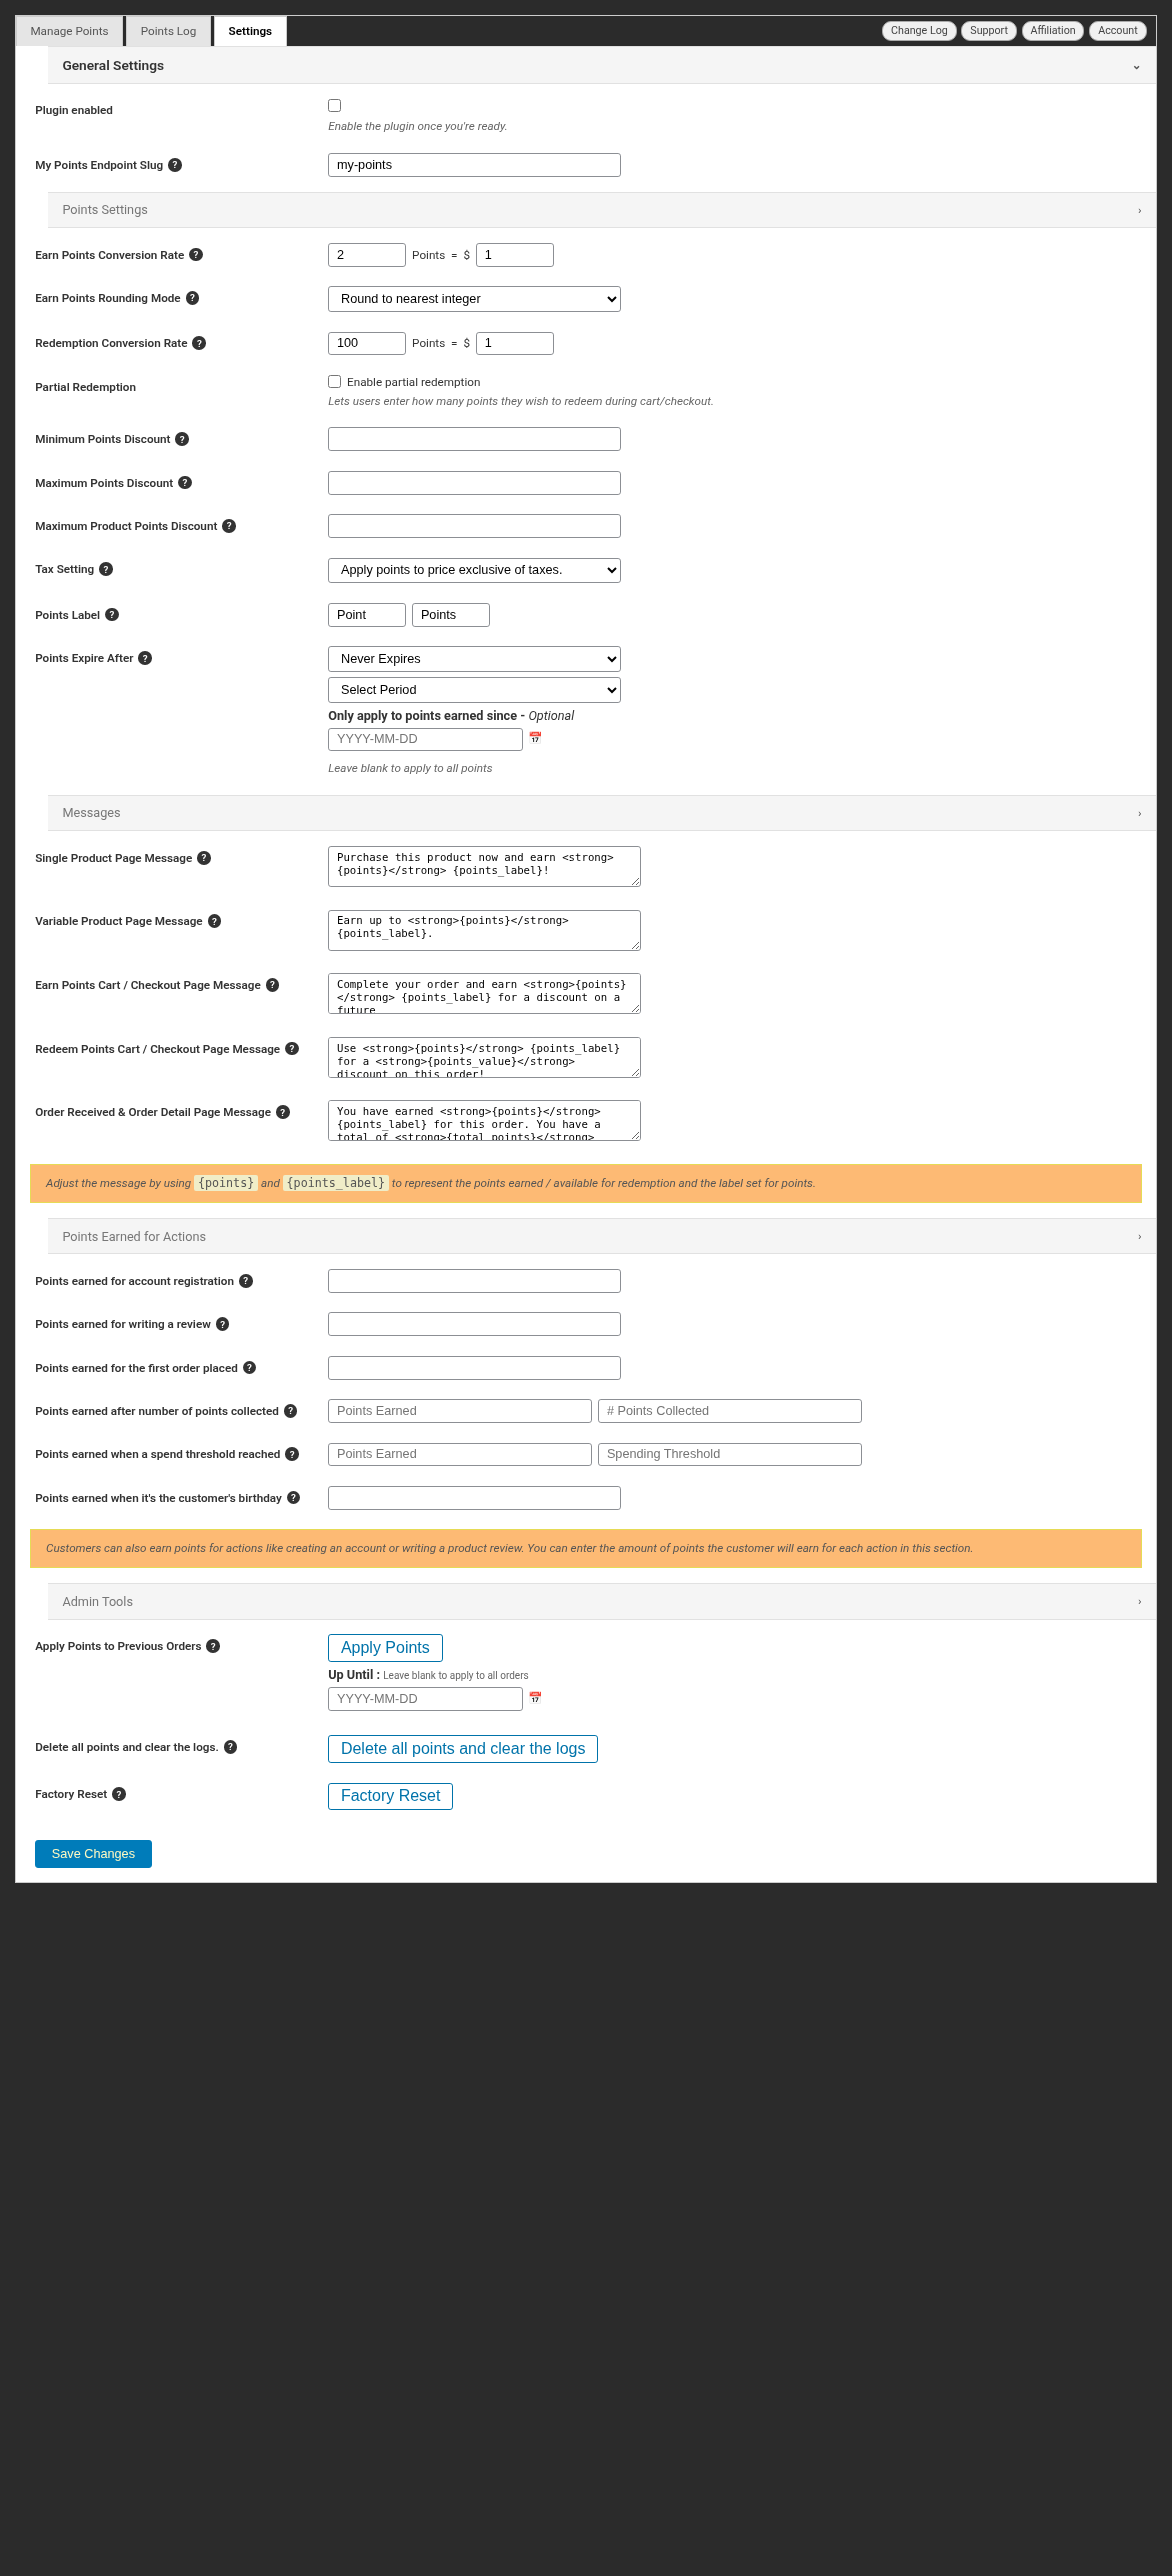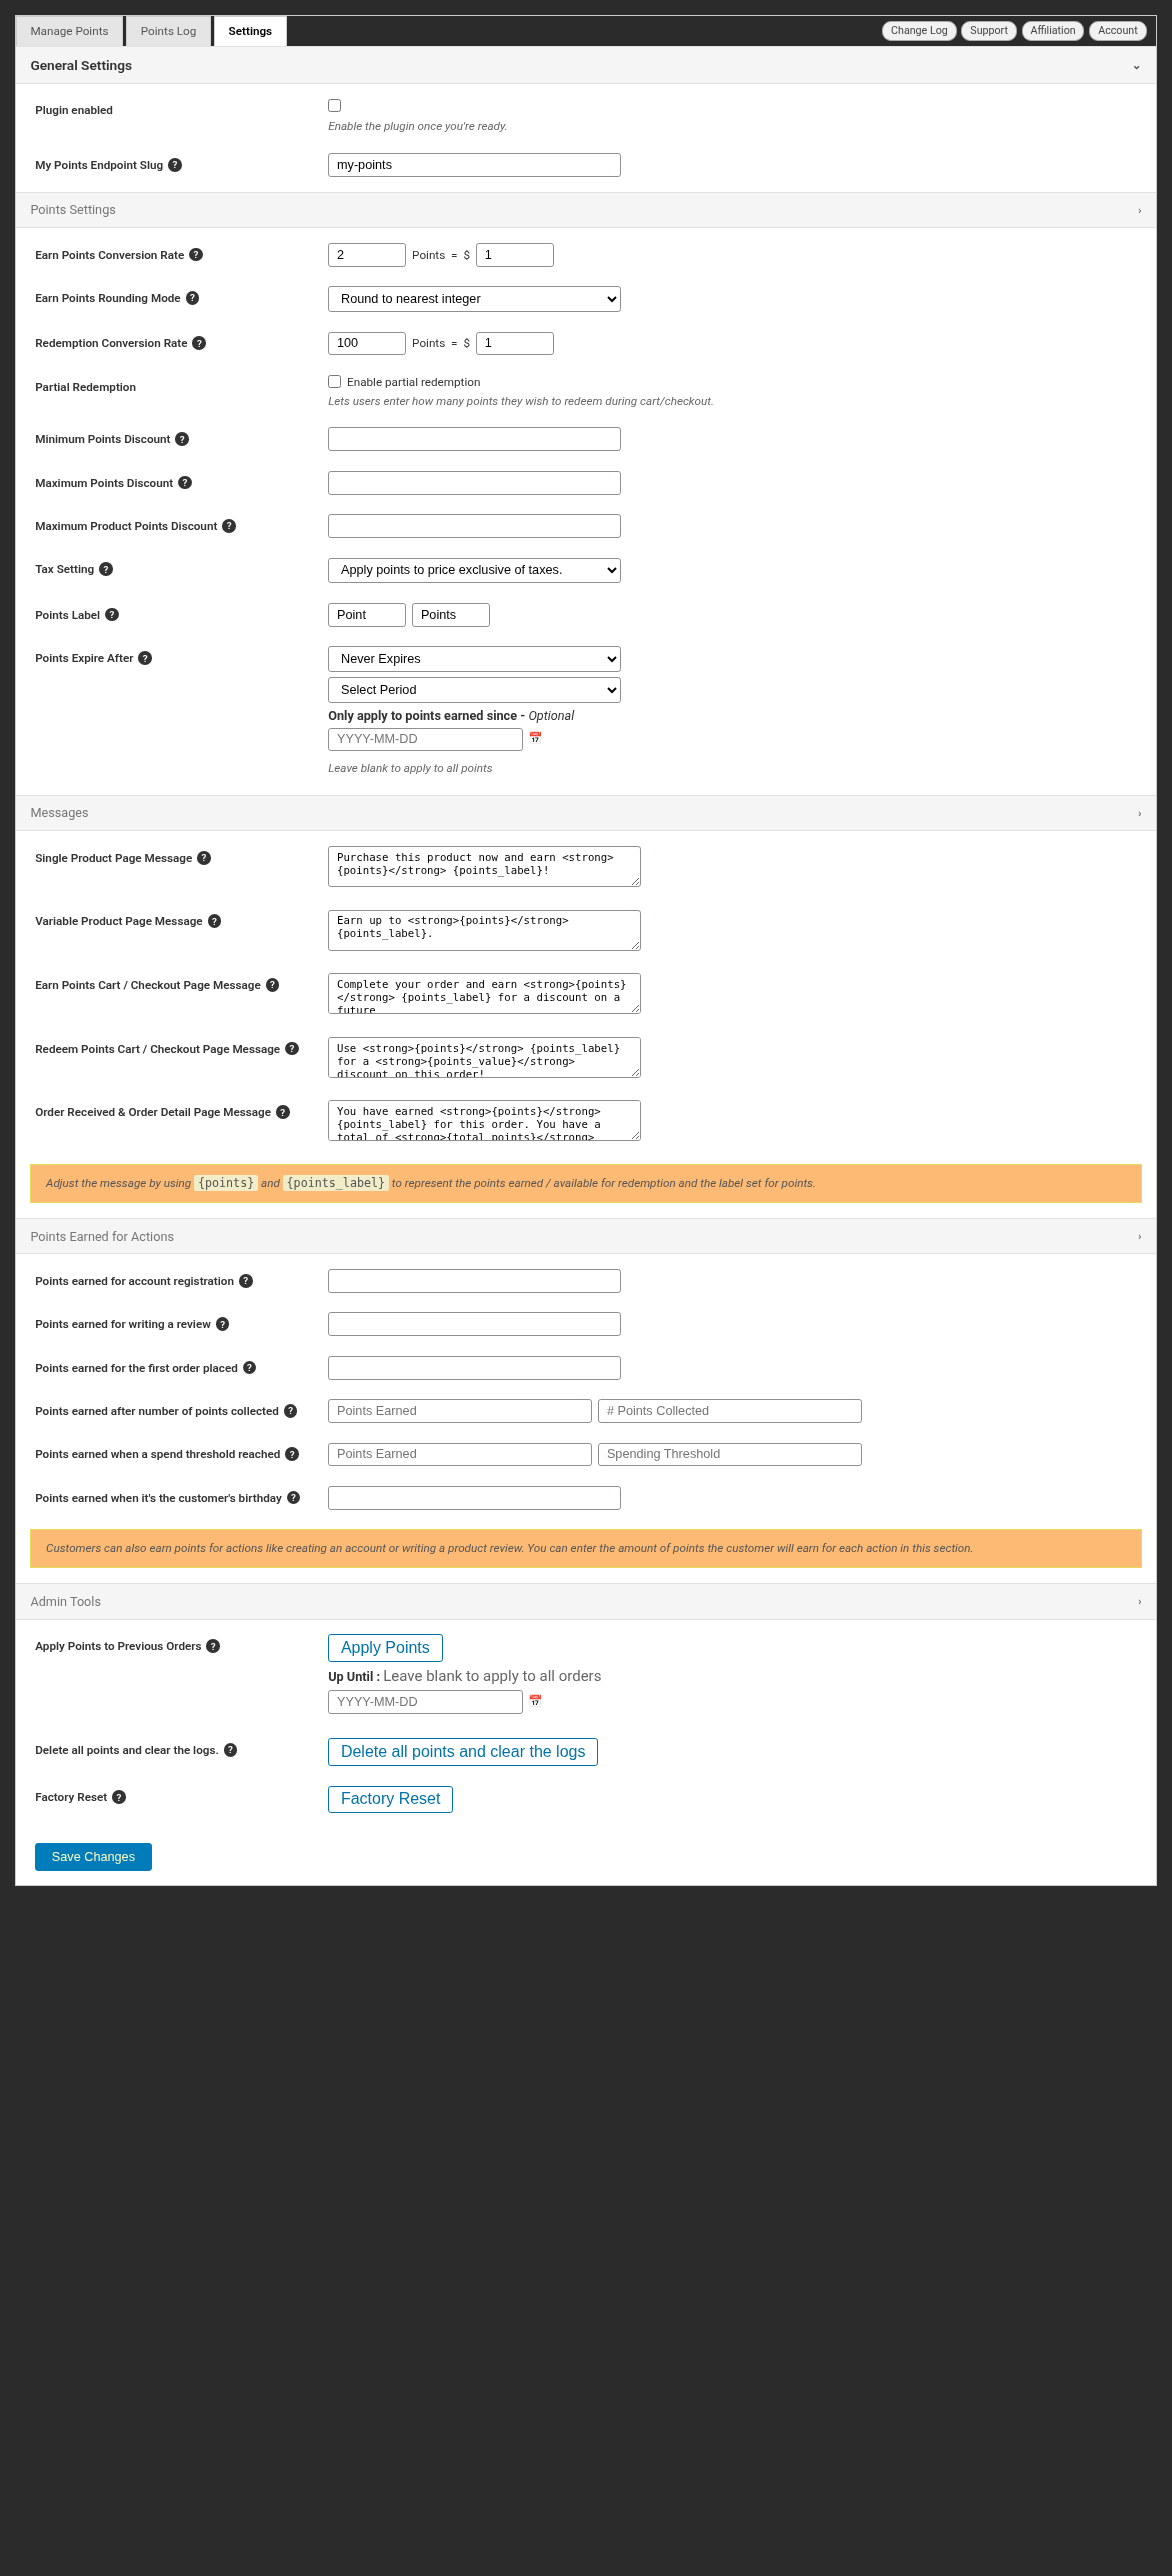--- a/index.html
+++ b/index.html
@@ -5,21 +5,21 @@
 * { box-sizing: border-box; margin: 0; padding: 0; }
 body { font-family: -apple-system, BlinkMacSystemFont, "Segoe UI", Roboto, sans-serif; font-size: 12.7px; color: #333; background: #2b2b2b; }
 .wrap { padding: 14.7px; }
 .panel { background: #fff; border: 1px solid #ccc; }
 .topbar { display: flex; justify-content: space-between; padding: 0 9.8px 0 0; background: #2b2b2b; }
 .tabs { display: flex; }
 .tab { padding: 7.8px 13.7px; background: #e5e5e5; border: 1px solid #ccc; border-bottom: none; margin-right: 2.9px; font-size: 11.7px; cursor: pointer; color: #555; }
 .tab.active { background: #fff; font-weight: 600; color: #000; }
 .toplinks { display: flex; gap: 4.9px; align-items: center; padding: 4.9px 0; }
 .toplink { background: #f1f1f1; border: 1px solid #aaa; border-radius: 9px; padding: 2.9px 7.8px; font-size: 10.7px; cursor: pointer; color: #444; }
-.section-head { background: #f5f5f5; border-top: 1px solid #e1e1e1; border-bottom: 1px solid #e1e1e1; padding: 9.8px 14.7px; font-size: 13.7px; font-weight: 600; display: flex; justify-content: space-between; align-items: center; cursor: pointer; }
+.section-head { background: #f5f5f5; border-top: 1px solid #e1e1e1; border-bottom: 1px solid #e1e1e1; padding: 9.8px 14.7px; font-size: 13.7px; font-weight: 600; display: flex; justify-content: space-between; align-items: center; cursor: pointer; margin-left: 32px; }
 .section-head.sub { font-weight: 400; color: #777; font-size: 12.7px; }
 .chev { font-size: 11.7px; color: #555; }
 .body { padding: 4.9px 0; }
 .row { display: flex; padding: 9.8px 19.5px; align-items: flex-start; }
 .label { width: 293px; font-weight: 600; font-size: 11.7px; padding-top: 4.9px; position: relative; display:flex; justify-content: flex-start; padding-right: 9.8px;}
 .help { width: 13.7px; height: 13.7px; border-radius: 50%; background: #333; color: #fff; font-size: 9.8px; display: inline-flex; align-items: center; justify-content: center; margin-left: 4.9px; cursor: help; flex-shrink: 0; }
 .field { flex: 1; }
 .desc { font-style: italic; color: #666; font-size: 11.7px; margin-top: 4.9px; }
 input[type=text], input[type=number], select, textarea { border: 1px solid #8c8f94; border-radius: 2.9px; padding: 3.9px 7.8px; font-size: 12.7px; background:#fff; }
 input[type=text].w-med, select.w-med { width: 293px; }
@@ -292,21 +292,21 @@
       <span class="chev">›</span>
     </div>
     <div class="body">
       <div class="row">
         <div class="label">
             <span>Apply Points to Previous Orders</span>
             <span class="help">?</span>
           </div>
         <div class="field stack">
           <button class="btn-outline">Apply Points</button>
-          <div><strong>Up Until :</strong> <span style="font-size:15px;color:#666">Leave blank to apply to all orders</span></div>
+          <div><strong>Up Until :</strong> <span style="font-size:10px;color:#666">Leave blank to apply to all orders</span></div>
           <div class="date-wrap"><input type="text" style="width: 195px;" placeholder="YYYY-MM-DD"><span class="cal">📅</span></div>
         </div>
       </div>
       <div class="row">
         <div class="label">
             <span>Delete all points and clear the logs.</span>
             <span class="help">?</span>
           </div>
         <div class="field"><button class="btn-outline">Delete all points and clear the logs</button></div>
       </div>

